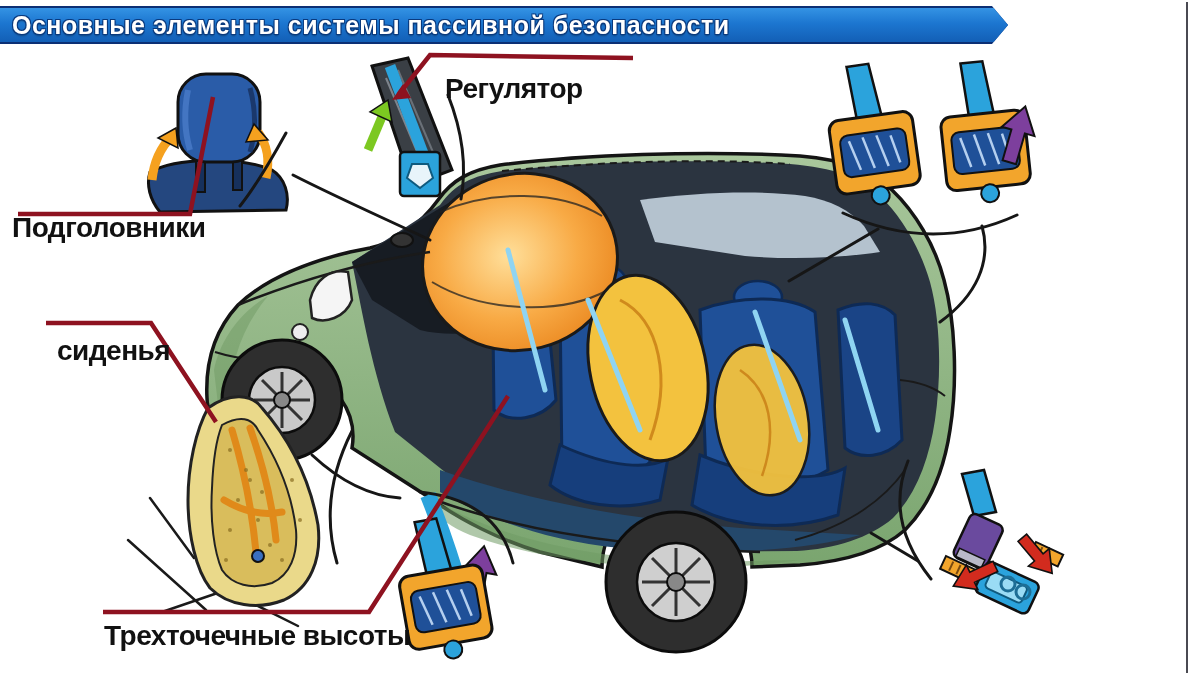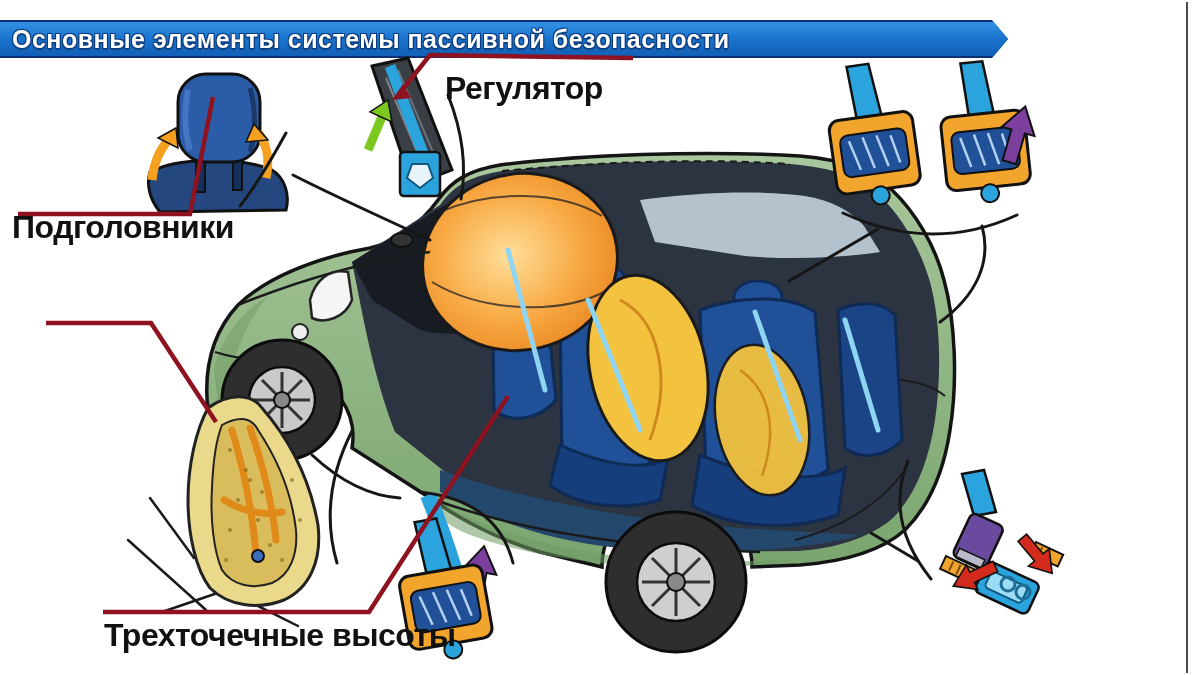--- a/index.html
+++ b/index.html
@@ -2,36 +2,36 @@
 <html style="--title-bar: #1c76d0; --title-bar-dark: #0c2f74; --leader-red: #8e1220; --car-green: #8fb885; --car-green-dark: #6f9a64; --seat-blue: #1f5098; --airbag-orange: #f09020; --airbag-yellow: #f3c23e; --belt-blue: #2ba3dc; --retractor-orange: #f2a52c; --arrow-purple: #7d3f9d; --arrow-red: #d22b1e; --arrow-orange: #f5a11f; --child-seat-tan: #ead98a; --adjuster-green: #7cc821; --ink: #161616;"><head>
 <meta charset="utf-8">
 <style>
   html,body{margin:0;padding:0;}
   body{
     width:1200px;height:675px;position:relative;overflow:hidden;
     background:#ffffff;
     font-family:"Liberation Sans",sans-serif;
   }
   .title-bar-outer{
-    position:absolute;left:0;top:20px;width:1008px;height:38px;
+    position:absolute;left:0;top:6px;width:1008px;height:38px;
     background:var(--title-bar-dark,#0c2f74);
     clip-path:polygon(0 0,calc(100% - 16px) 0,100% 50%,calc(100% - 16px) 100%,0 100%);
   }
   .title-bar-inner{
     position:absolute;left:0px;top:2px;width:1180px;height:34px;
     background:linear-gradient(180deg,#3493e4 0%,var(--title-bar,#1c76d0) 45%,#135fb6 100%);
     clip-path:polygon(0 0,calc(100% - 15px) 0,100% 50%,calc(100% - 15px) 100%,0 100%);
     color:#fff;font-size:25px;font-weight:bold;line-height:34px;
     padding-left:12px;box-sizing:border-box;white-space:nowrap;
     text-shadow:1px 1px 0 #0a3a7e,-1px -1px 0 #0a3a7e,1px -1px 0 #0a3a7e,-1px 1px 0 #0a3a7e,0 2px 2px rgba(0,0,0,.35);
     letter-spacing:.5px;
   }
   .label{
     position:absolute;color:#111;font-weight:bold;
-    font-size:32px;line-height:31px;letter-spacing:-0.5px;white-space:nowrap;
+    font-size:28px;line-height:31px;letter-spacing:-0.5px;white-space:nowrap;
   }
   .label span{display:block;}
   .right-border{
     position:absolute;left:1186px;top:2px;width:2px;height:671px;background:#4a4a52;
   }
   svg{position:absolute;left:0;top:0;}
 </style>
 </head>
 <body>
 
@@ -294,17 +294,18 @@
   <polygon points="392,100 403,84 411,98" style="fill:var(--leader-red)"></polygon>
 </svg>
 
 <div class="label" style="left:12px;top:212px">Подголовники</div>
 
 <div class="label" style="left:445px;top:73px">
   <span>Регулятор</span>
 </div>
 
 <div class="label" style="left:57px;top:335px">
+  <span>сиденья</span>
 </div>
 
 <div class="label" style="left:104px;top:620px">Трехточечные высоты</div>
 
 <div class="right-border"></div>
 
 </body></html>

